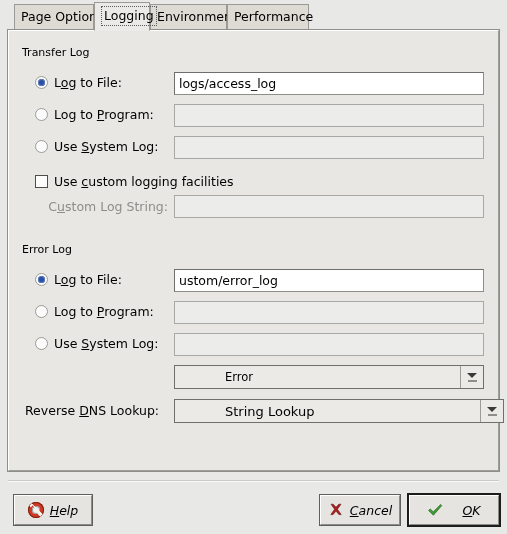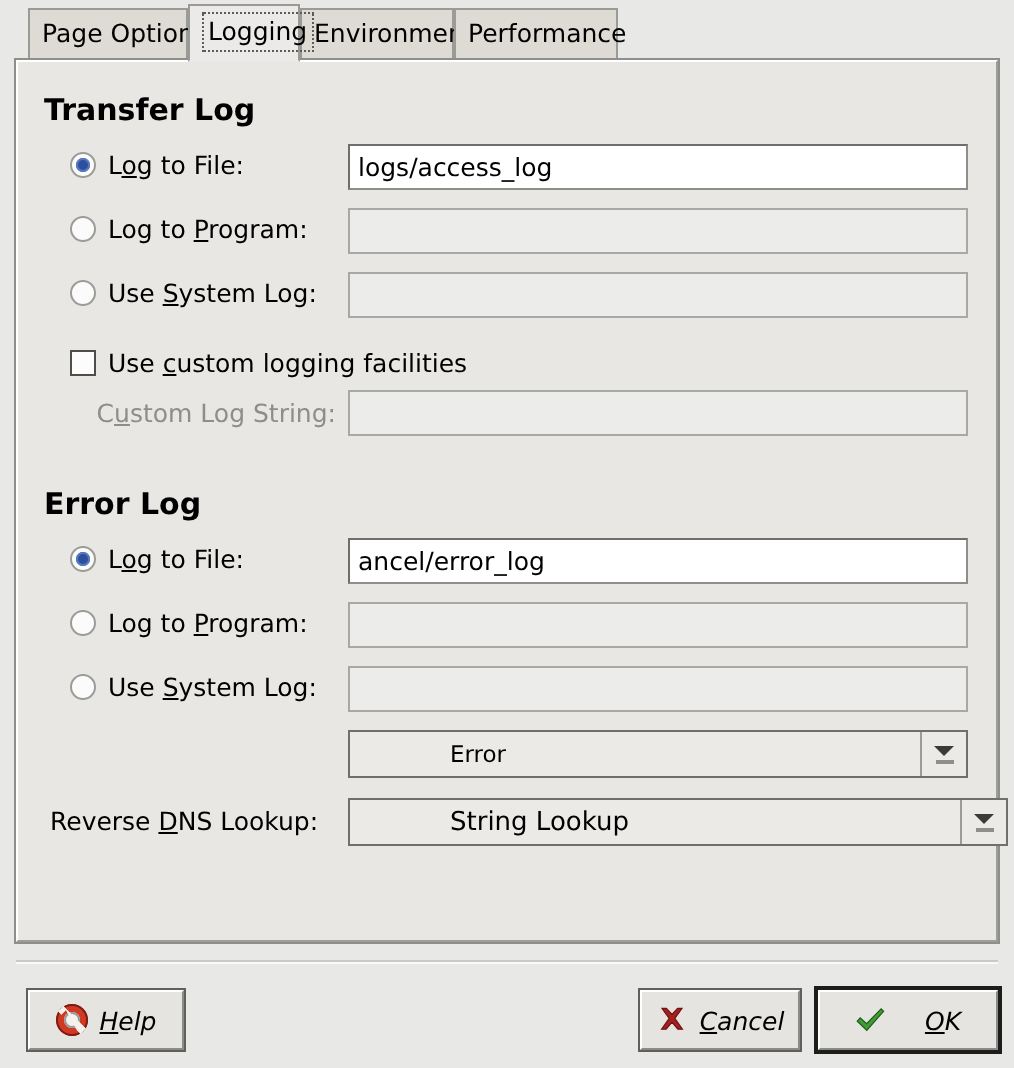--- a/index.html
+++ b/index.html
@@ -73,22 +73,22 @@
   }
   .panel-inner {
     position: absolute;
     left: 0; top: 0;
     width: 100%; height: 100%;
   }
 
   
   .group-title {
     position: absolute;
-    font-weight: bold;
-    font-size: 15px;
+    font-weight: normal;
+    font-size: 11px;
     color: #000;
   }
 
   
   .row {
     position: absolute;
     height: 22px;
   }
   .ctl-label {
     display: inline-block;
@@ -327,21 +327,21 @@
       <span></span>
     </div>
 
     <div class="group-title" style="left:13px; top:212px;">Error Log</div>
 
     <div class="row" style="left:26px; top:238px; width:150px;">
       <span class="radio checked"></span>
       <span class="ctl-label radio-label"><span>L</span><u>o</u><span>g to File:</span></span>
     </div>
     <div class="field" style="left:165px; top:238px; width:310px;">
-      <span>ancel/error_log</span>
+      <span>ustom/error_log</span>
     </div>
 
     <div class="row" style="left:26px; top:270px; width:150px;">
       <span class="radio"></span>
       <span class="ctl-label radio-label"><span>Log to </span><u>P</u><span>rogram:</span></span>
     </div>
     <div class="field disabled" style="left:165px; top:270px; width:310px;">
       <span></span>
     </div>
 

